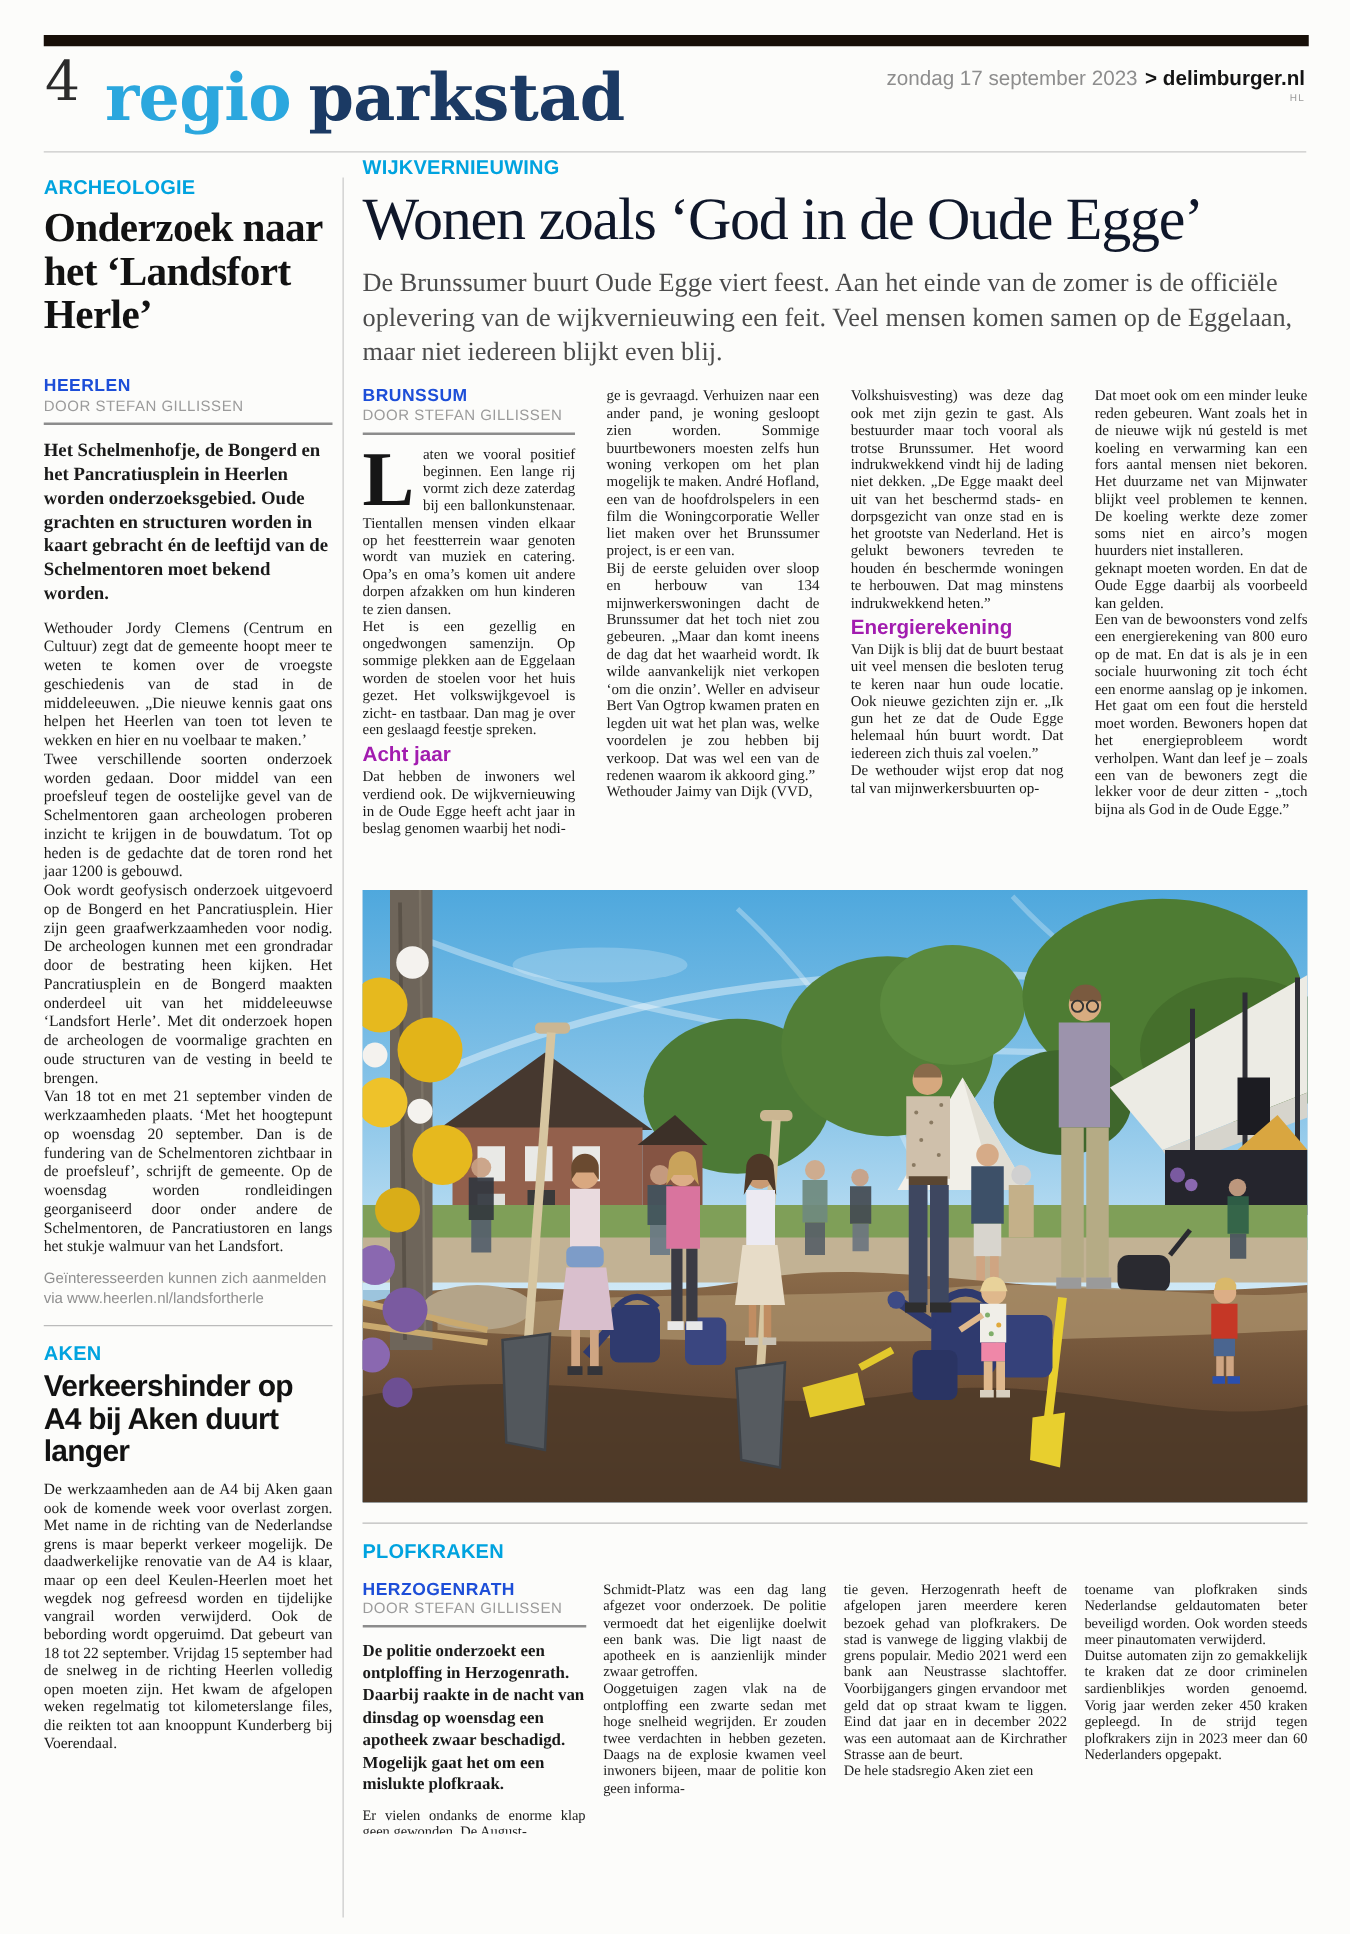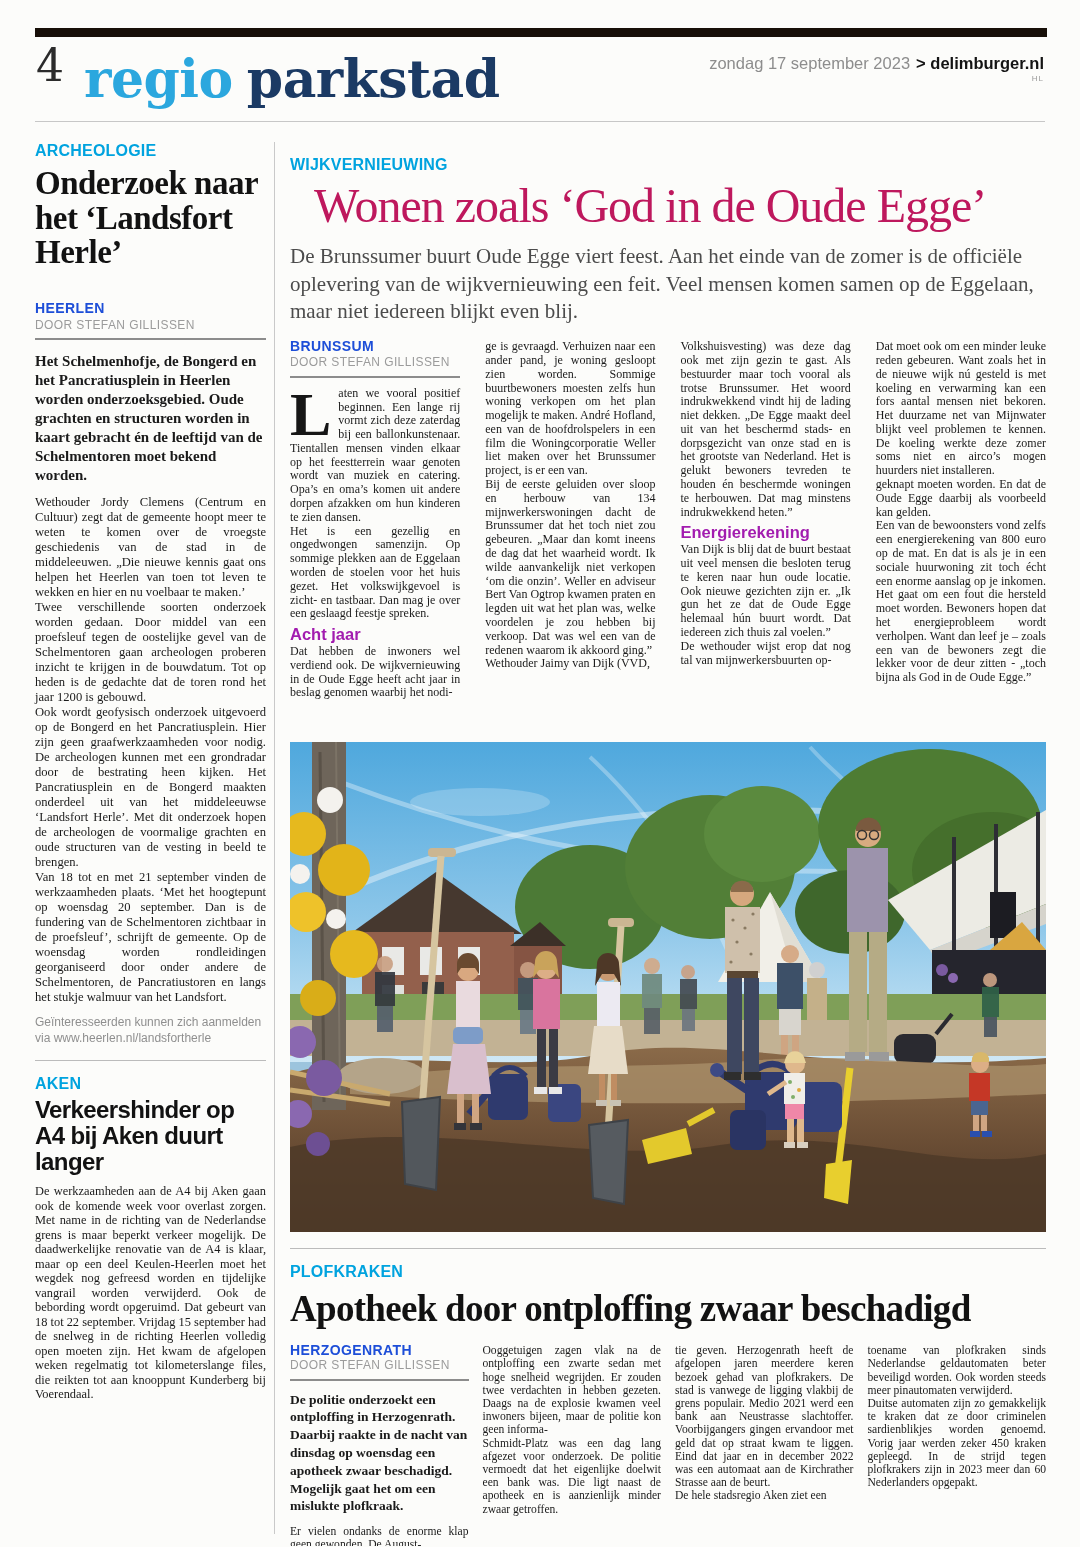--- a/index.html
+++ b/index.html
@@ -29,22 +29,22 @@
   .byline-rule{height:2px;background:#8c8c8c;margin-top:6px;}
   .lc-intro{font-weight:bold;font-size:15px;line-height:1.27;margin-top:12px;}
   .lc-body{margin-top:10px;font-size:12.6px;line-height:15px;text-align:justify;}
   .lc-body p{margin:0;}
   .lc-note{margin-top:10px;font-family:"Liberation Sans",sans-serif;font-size:12px;color:#8f8f8f;line-height:1.3;}
   .sep{height:1px;background:#bbb;margin:14px 0 14px;}
   .aken-headline{font-family:"Liberation Sans",sans-serif;font-weight:bold;font-size:24px;line-height:1.07;letter-spacing:-0.6px;margin-top:4px;color:#121212;}
   .aken-body{margin-top:10px;font-size:12.4px;line-height:14.5px;text-align:justify;}
 
   
-  .maincol{position:absolute;left:290px;top:156px;width:756px;}
-  .m-headline{font-family:"Liberation Serif",serif;font-weight:normal;font-size:48px;line-height:1.02;letter-spacing:-1px;margin-top:8px;color:#be185d;margin-left:24px;}
+  .maincol{position:absolute;left:290px;top:126px;width:756px;}
+  .m-headline{font-family:"Liberation Serif",serif;font-weight:normal;font-size:48px;line-height:1.02;letter-spacing:-1px;margin-top:8px;color:#0f172a;}
   .standfirst{margin-top:12px;font-family:Liberation Serif, serif;font-size:21px;line-height:1.32;color:#4c4c4c;}
   .cols{display:flex;gap:25px;margin-top:14px;height:388px;overflow:hidden;}
   .col{flex:1;font-size:12px;line-height:13.8px;text-align:justify;}
   .col p{margin:0;}
   .subhead{font-family:"Liberation Sans",sans-serif;font-weight:bold;font-size:16.5px;margin:7px 0 3px;text-align:left;color:#a21caf;}
   .dropcap{float:left;font-size:62px;line-height:48px;padding:3px 7px 0 0;font-weight:bold;color:#161616;}
 
   .photo{position:relative;margin-top:14px;width:756px;height:490px;background:#9cc4dd;}
   .photo svg{display:block;}
   .photo-caption{position:absolute;right:12px;bottom:14px;width:188px;font-family:"Liberation Sans",sans-serif;font-weight:bold;font-size:15px;line-height:1.14;color:#ffffff;text-shadow:0 1px 3px rgba(0,0,0,0.55);letter-spacing:-0.2px;}
@@ -337,34 +337,33 @@
       <rect x="683" y="373" width="6" height="16" fill="#cfa582"></rect>
         <rect x="691" y="373" width="6" height="16" fill="#cfa582"></rect>
       <rect x="680" y="389" width="10" height="6" fill="#2a4fae"></rect>
         <rect x="692" y="389" width="10" height="6" fill="#2a4fae"></rect>
     </svg>
   </div>
 
   <div class="m-sep"></div>
 
   <div class="kicker b-kicker">PLOFKRAKEN</div>
-  <div class="b-headline">Apotheek door ontploffing zwaar beschadigd</div>
   <div class="b-cols">
     <div class="b-col">
       <div class="byline-block" style="margin-top:0;">
         <div class="loc">HERZOGENRATH</div>
         <div class="by">DOOR STEFAN GILLISSEN</div>
         <div class="byline-rule"></div>
       </div>
       <div class="b-intro">De politie onderzoekt een ontploffing in Herzogenrath. Daarbij raakte in de nacht van dinsdag op woensdag een apotheek zwaar beschadigd. Mogelijk gaat het om een mislukte plofkraak.</div>
       <p style="margin-top:10px;">Er vielen ondanks de enorme klap geen gewonden. De August-</p>
     </div>
     <div class="b-col">
+      <p>Schmidt-Platz was een dag lang afgezet voor onderzoek. De politie vermoedt dat het eigenlijke doelwit een bank was. Die ligt naast de apotheek en is aanzienlijk minder zwaar getroffen.</p>
       <p>Ooggetuigen zagen vlak na de ontploffing een zwarte sedan met hoge snelheid wegrijden. Er zouden twee verdachten in hebben gezeten. Daags na de explosie kwamen veel inwoners bijeen, maar de politie kon geen informa-</p>
-      <p>Schmidt-Platz was een dag lang afgezet voor onderzoek. De politie vermoedt dat het eigenlijke doelwit een bank was. Die ligt naast de apotheek en is aanzienlijk minder zwaar getroffen.</p>
     </div>
     <div class="b-col">
       <p>tie geven. Herzogenrath heeft de afgelopen jaren meerdere keren bezoek gehad van plofkrakers. De stad is vanwege de ligging vlakbij de grens populair. Medio 2021 werd een bank aan Neustrasse slachtoffer. Voorbijgangers gingen ervandoor met geld dat op straat kwam te liggen. Eind dat jaar en in december 2022 was een automaat aan de Kirchrather Strasse aan de beurt.</p>
       <p>De hele stadsregio Aken ziet een</p>
     </div>
     <div class="b-col">
       <p>toename van plofkraken sinds Nederlandse geldautomaten beter beveiligd worden. Ook worden steeds meer pinautomaten verwijderd.</p>
       <p>Duitse automaten zijn zo gemakkelijk te kraken dat ze door criminelen sardienblikjes worden genoemd. Vorig jaar werden zeker 450 kraken gepleegd. In de strijd tegen plofkrakers zijn in 2023 meer dan 60 Nederlanders opgepakt.</p>
     </div>
   </div>

